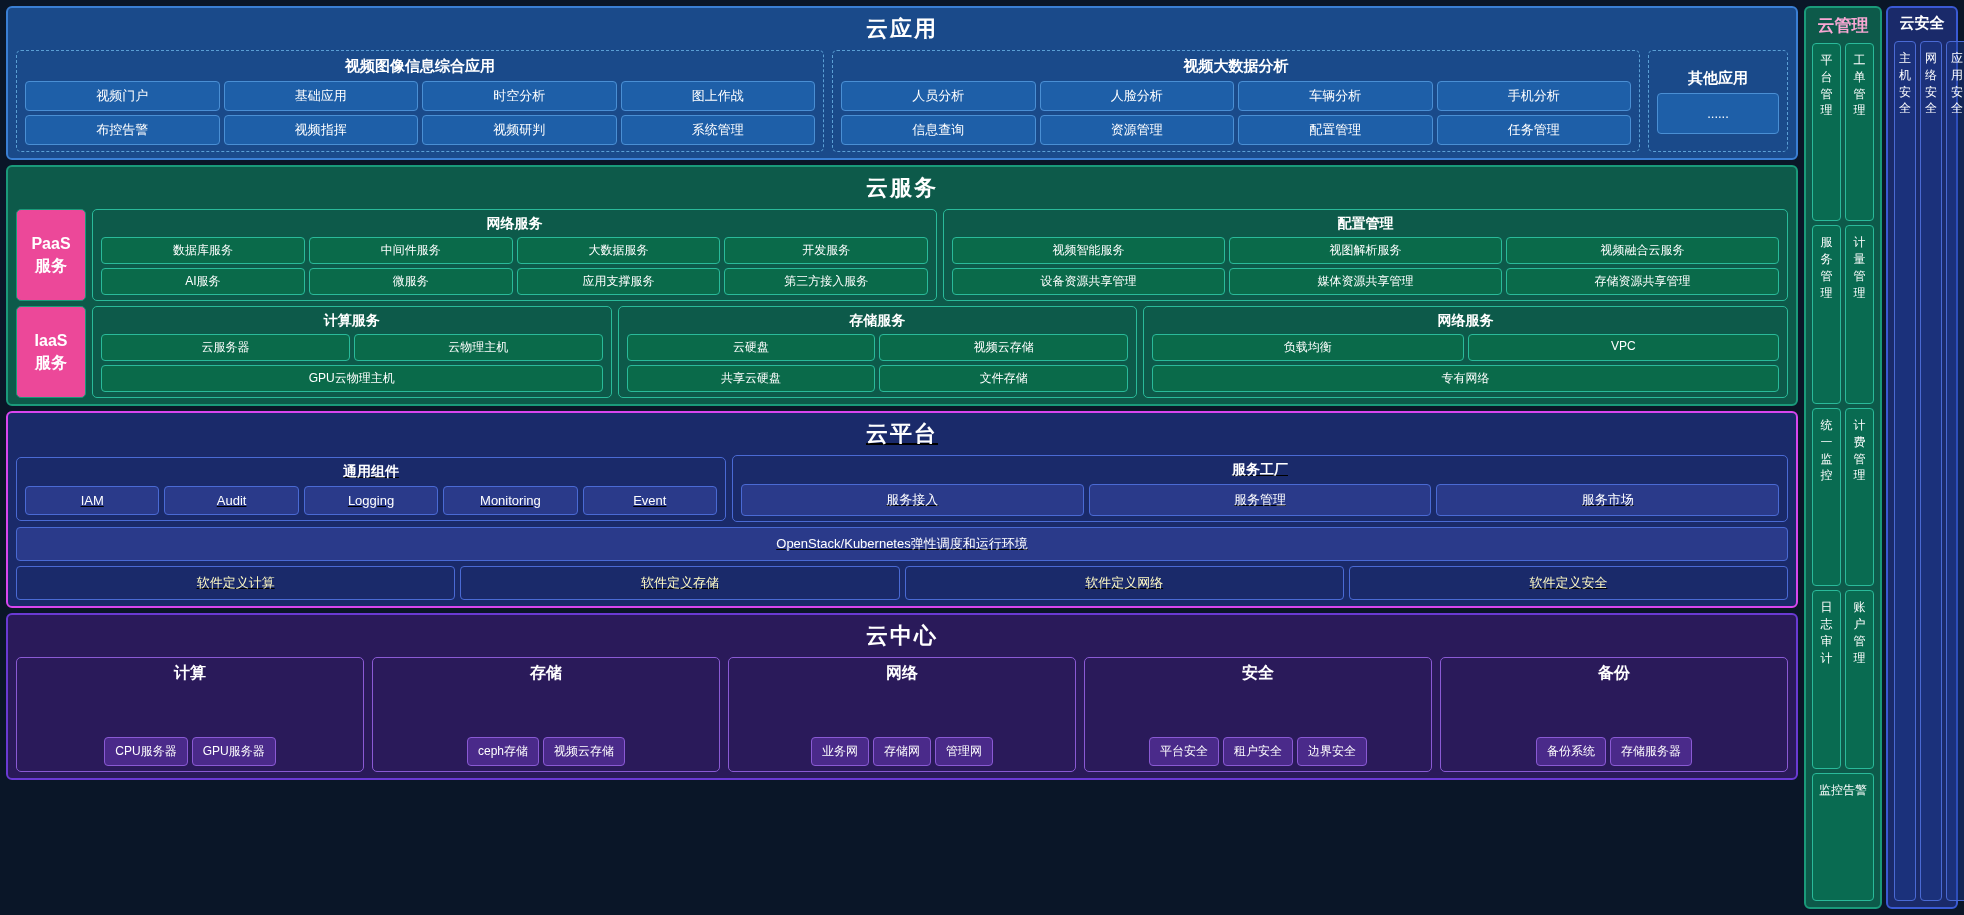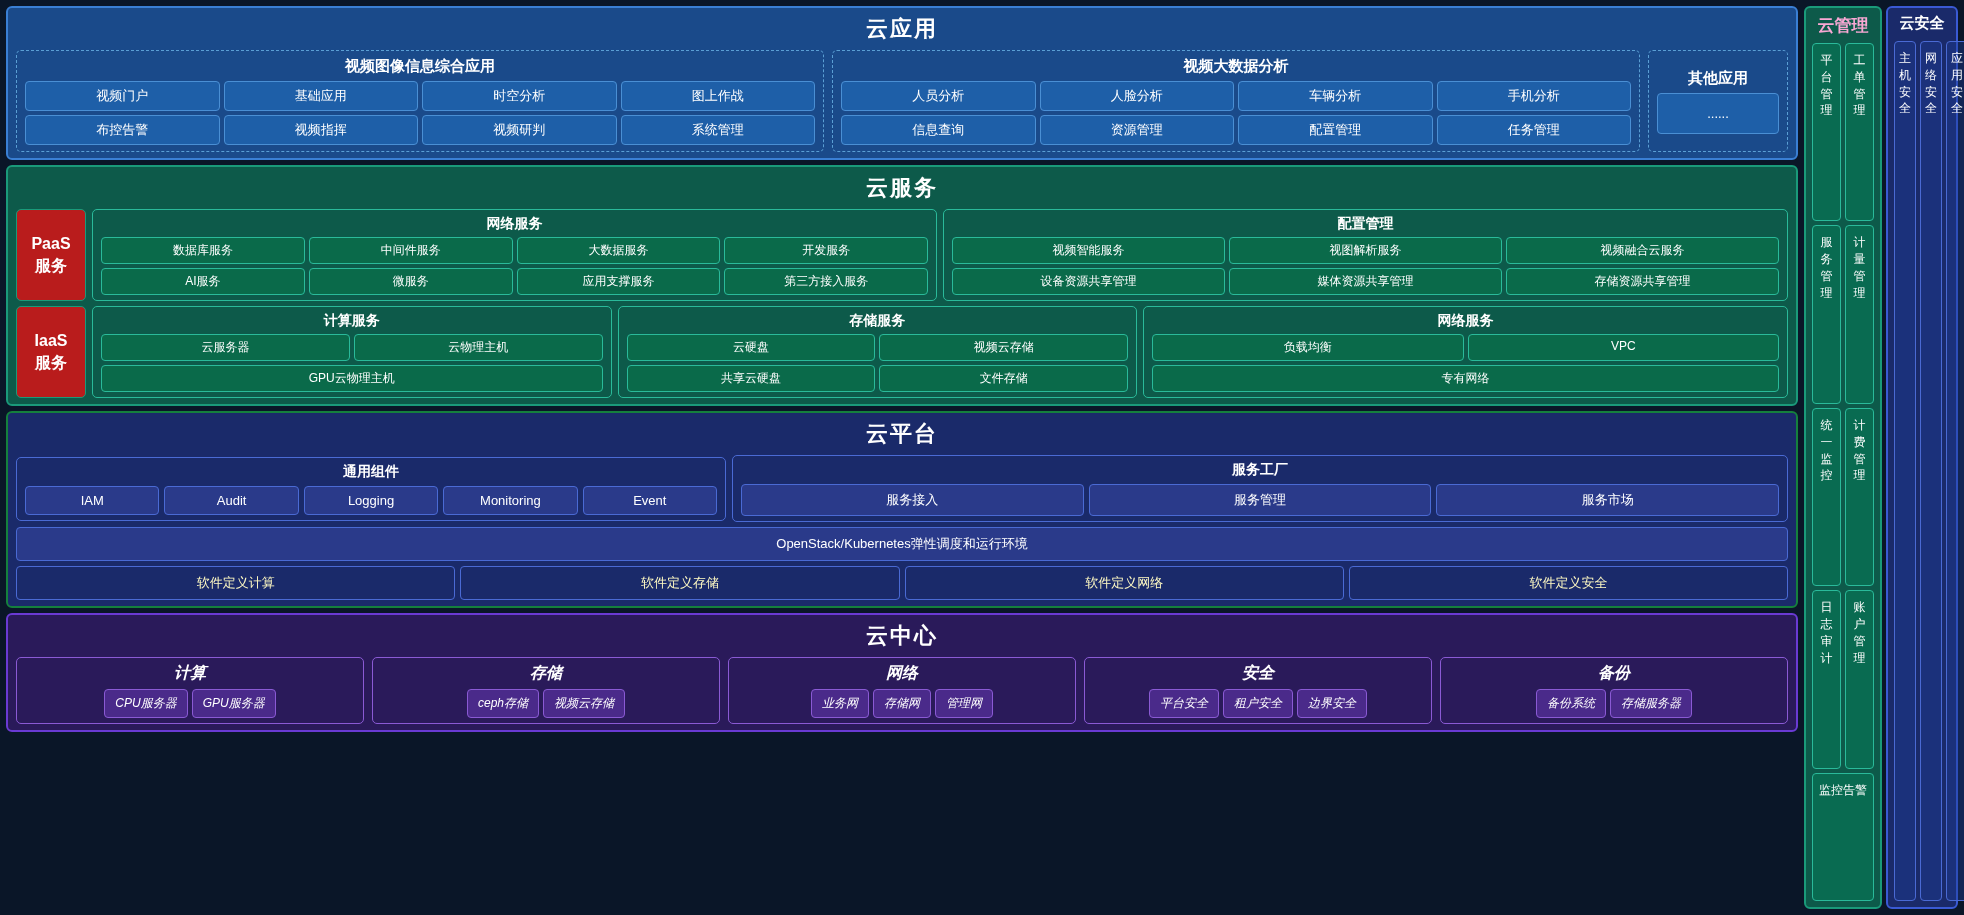--- a/index.html
+++ b/index.html
@@ -117,21 +117,21 @@
       gap: 5px;
     }
 
     .service-row {
       display: flex;
       gap: 6px;
       align-items: stretch;
     }
 
     .service-label {
-      background: #b91c1c;
+      background: #ec4899;
       border: 1.5px solid #1a9a7a;
       border-radius: 5px;
       padding: 20px 12px;
       display: flex;
       align-items: center;
       justify-content: center;
       font-size: 16px;
       font-weight: bold;
       color: #fff;
       min-width: 70px;
@@ -166,22 +166,23 @@
       text-align: center;
       padding: 4px 6px;
       font-size: 12px;
       color: #fff;
       white-space: nowrap;
     }
 
     
     .cloud-platform-section {
       background: #1a2a6a;
-      border: 2px solid #15803d;
+      border: 2px solid #d946ef;
       flex-shrink: 0;
+      text-decoration: underline;
     }
 
     .platform-inner {
       display: flex;
       flex-direction: column;
       gap: 5px;
     }
 
     .platform-row {
       display: flex;
@@ -263,33 +264,33 @@
     }
 
     .center-group {
       border: 1.5px solid #8a5ad4;
       border-radius: 5px;
       padding: 5px 8px;
       flex: 1;
       display: flex;
       flex-direction: column;
       align-items: center;
-      font-style: italic;
     }
 
     .center-group-title {
       font-size: 16px;
       font-weight: bold;
       color: #fff;
       margin-bottom: 5px;
     }
 
     .center-items {
       display: flex;
       gap: 4px;
+      margin-top: 48px;
     }
 
     .center-box {
       background: #4a2a8a;
       border: 1.5px solid #8a5ad4;
       border-radius: 4px;
       text-align: center;
       padding: 5px 10px;
       font-size: 12px;
       color: #fff;

